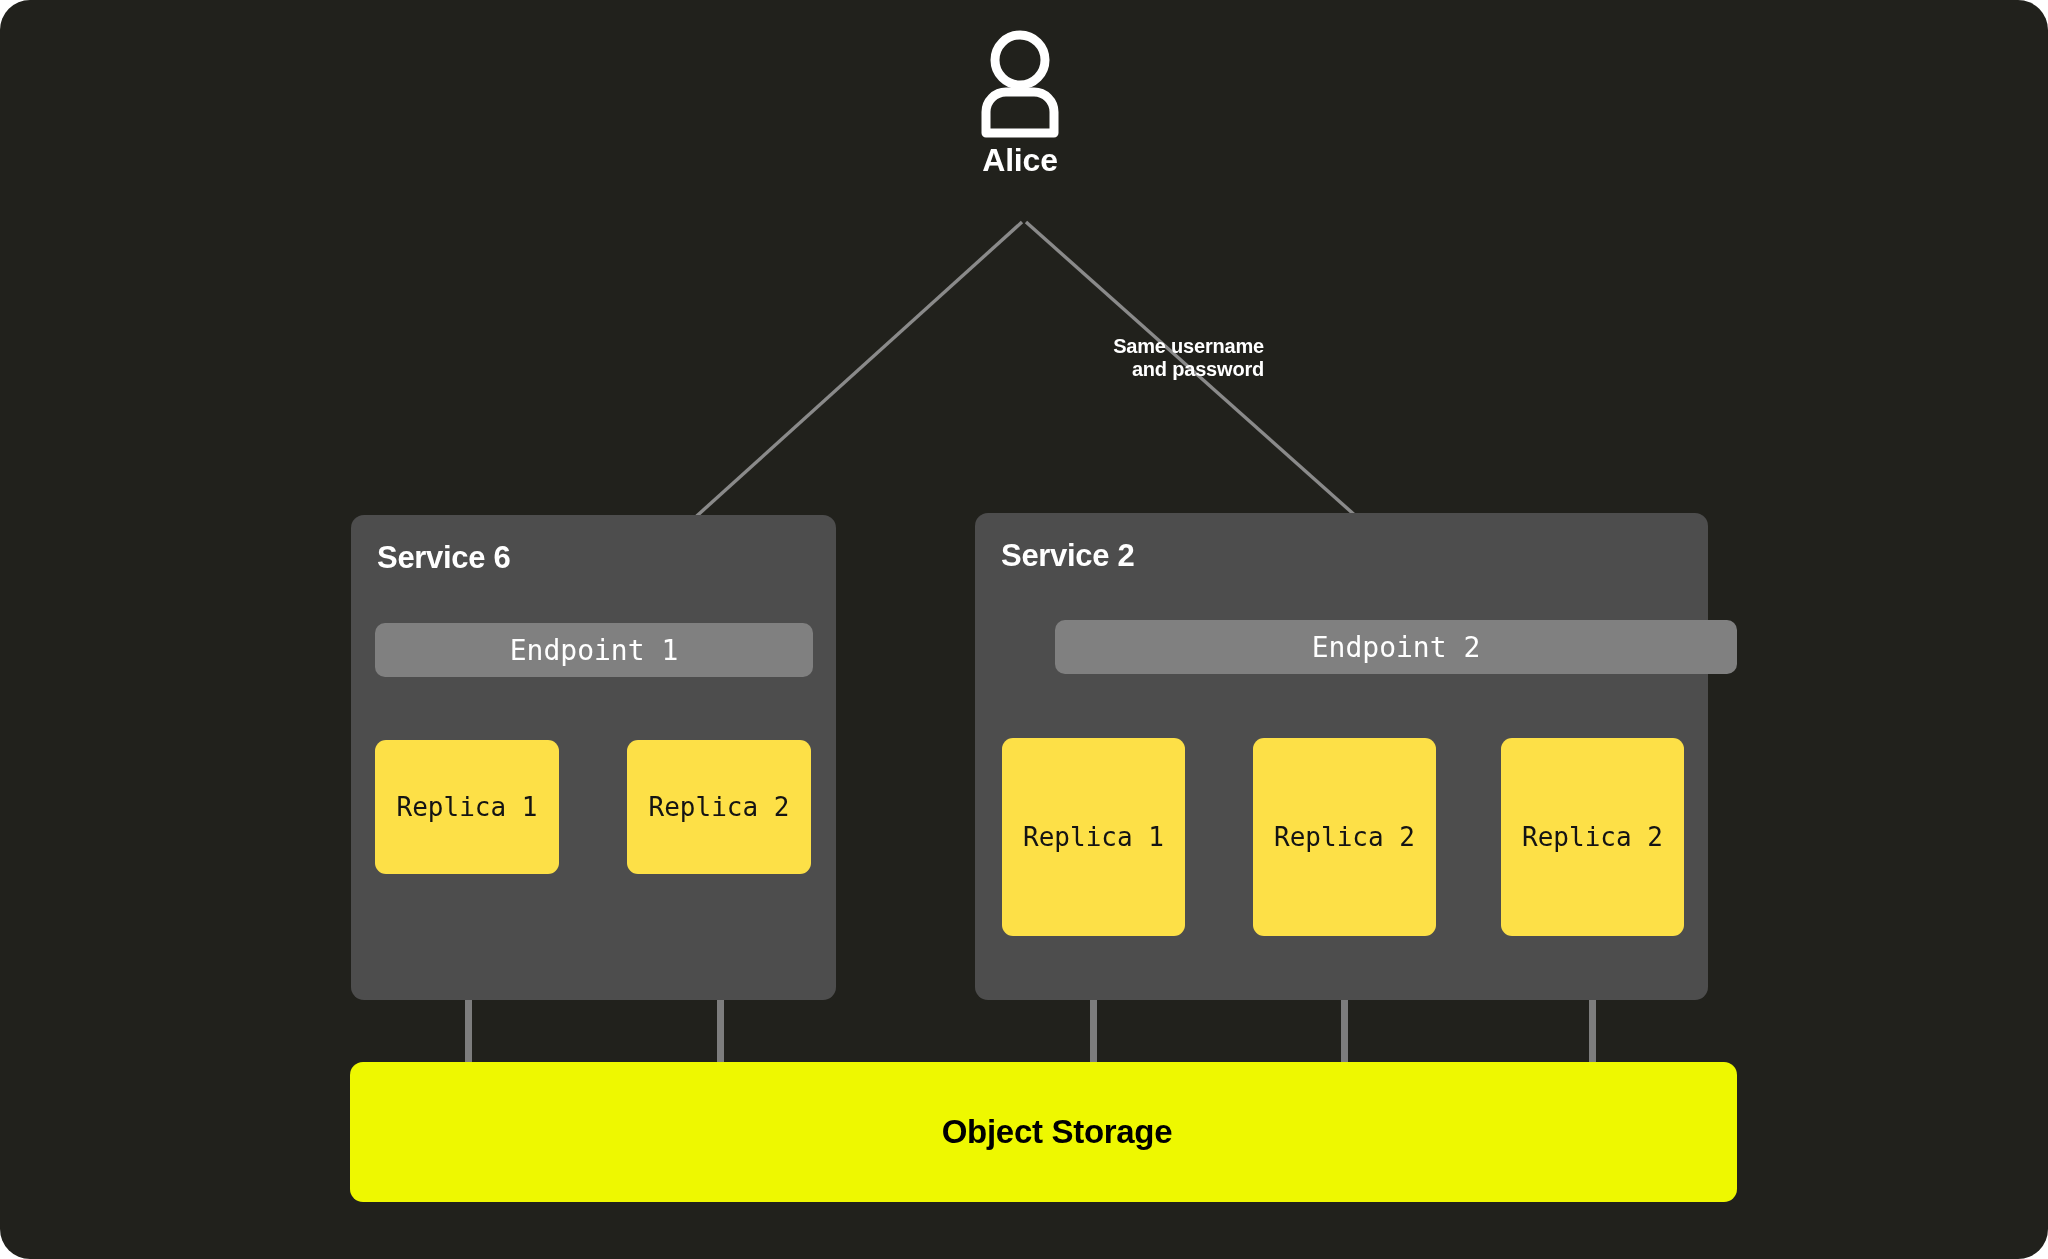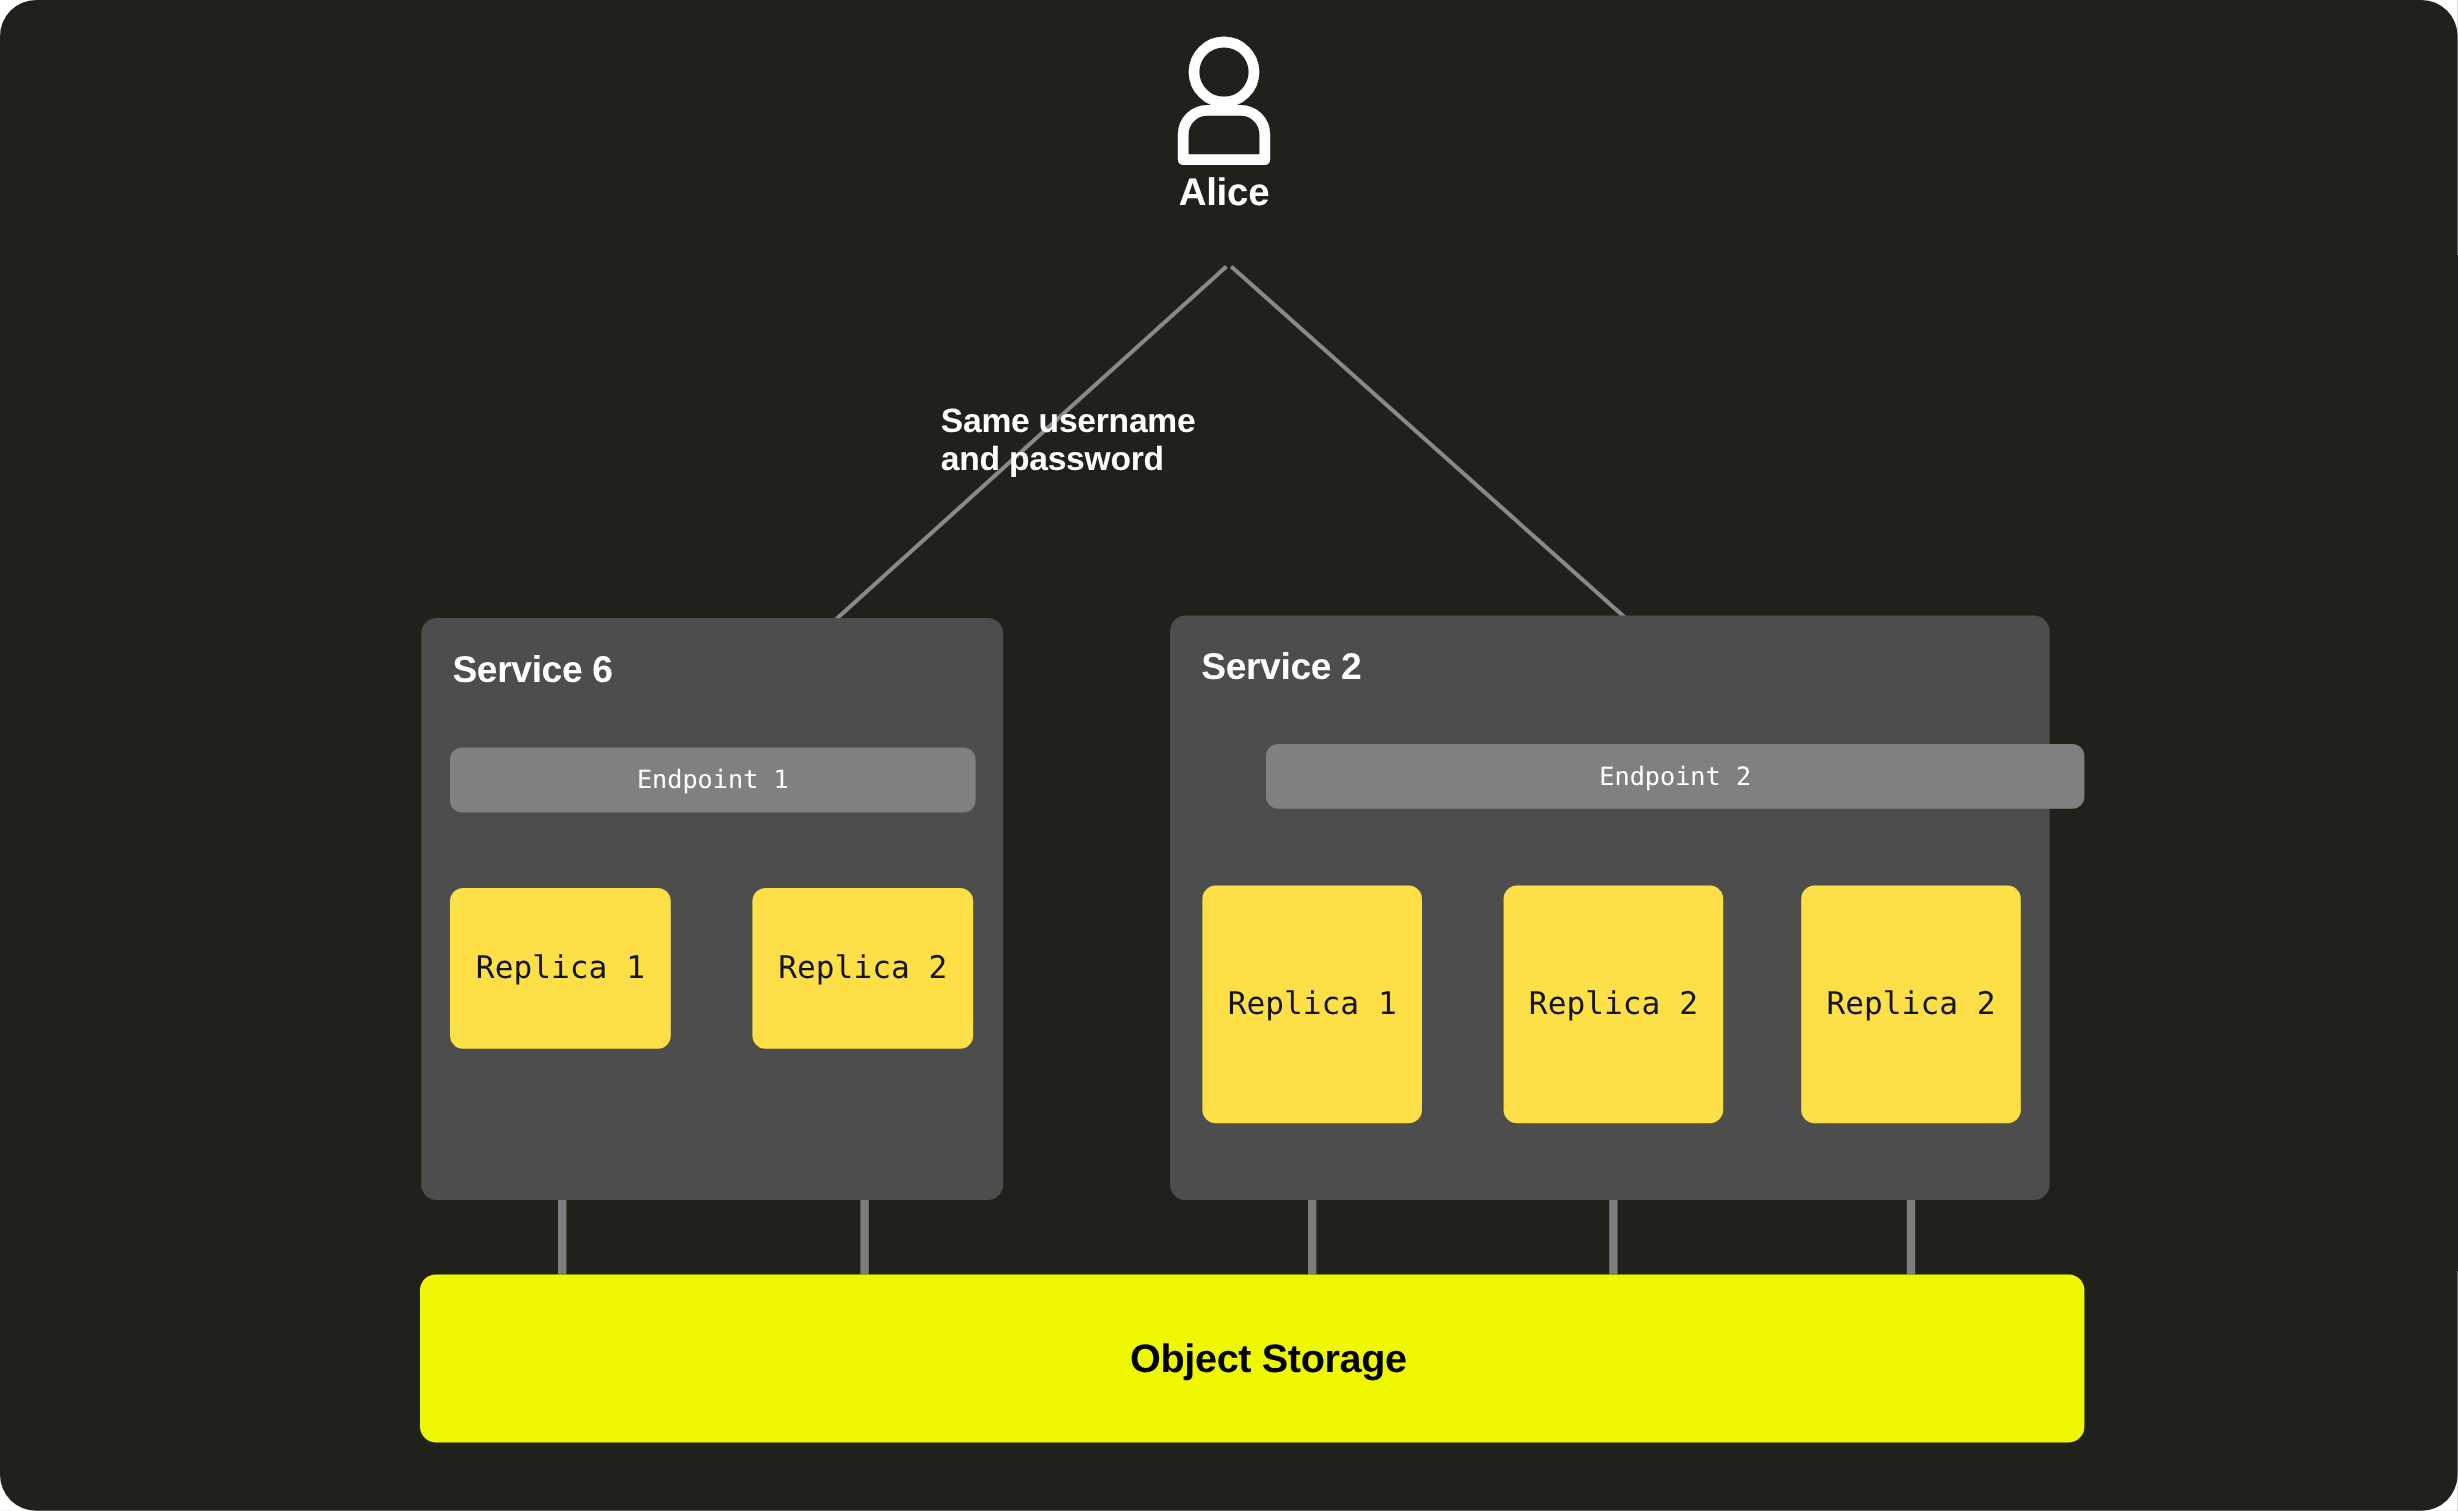--- a/index.html
+++ b/index.html
@@ -55,22 +55,22 @@
     height: 1259px;
     pointer-events: none;
   }
 
   
   #arrow-caption {
     position: absolute;
     left: 784px;
     top: 335px;
     width: 480px;
-    text-align: left;
-    font-size: 28px;
+    text-align: right;
+    font-size: 20px;
     font-weight: bold;
     line-height: 1.14;
     color: #ffffff;
     letter-spacing: -0.2px;
   }
 
   
   .connector {
     position: absolute;
     width: 7px;
@@ -109,21 +109,21 @@
 
   
   .endpoint {
     position: absolute;
     background: #808080;
     border-radius: 10px;
     display: flex;
     align-items: center;
     justify-content: center;
     font-family: "DejaVu Sans Mono", monospace;
-    font-size: 21px;
+    font-size: 28px;
     color: #ffffff;
     z-index: 3;
   }
   #endpoint-1 {
     left: 375px;
     top: 623px;
     width: 438px;
     height: 54px;
   }
   #endpoint-2 {

